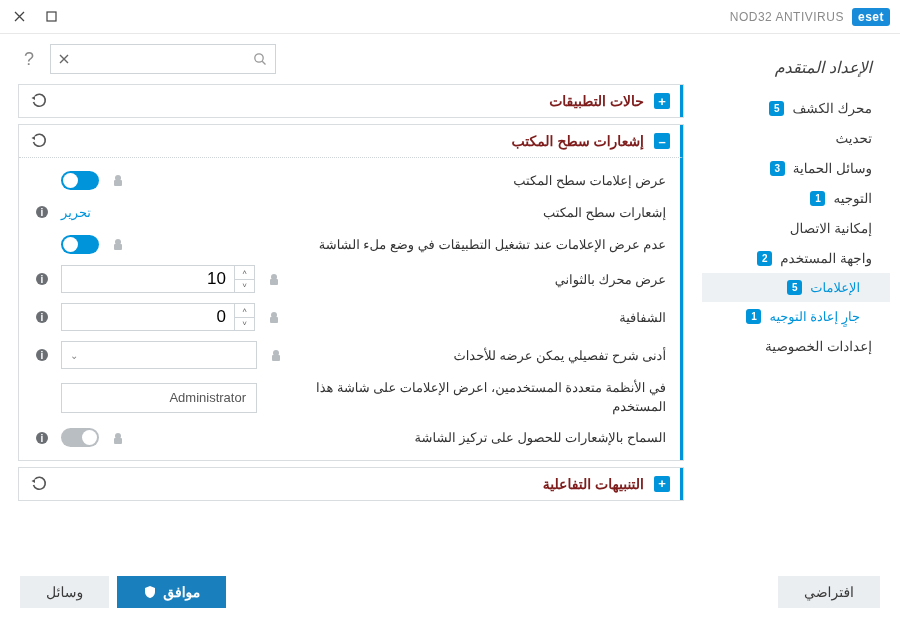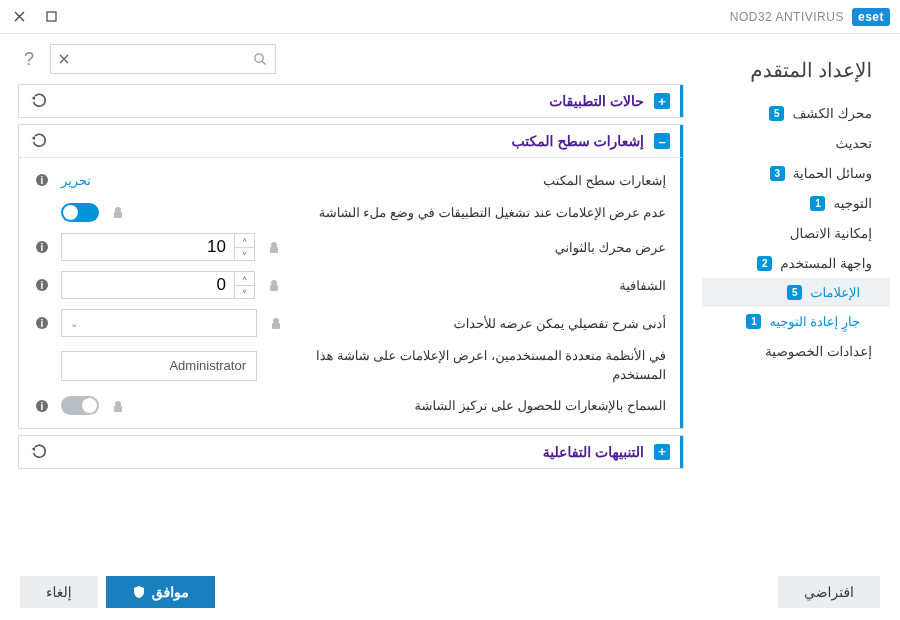--- a/index.html
+++ b/index.html
@@ -4,36 +4,36 @@
 <style>
 * { box-sizing: border-box; margin: 0; padding: 0; }
 body { font-family: "Segoe UI", Tahoma, Arial, sans-serif; font-size: 13px; color: #333; background: #fff; width: 900px; height: 620px; overflow: hidden; direction: rtl; }
 .titlebar { height: 34px; display: flex; align-items: center; justify-content: space-between; padding: 0 10px; border-bottom: 1px solid #e8e8e8; }
 .titlebar-right { display: flex; align-items: center; gap: 8px; color: #8a8a8a; font-size: 12px; letter-spacing: .5px; }
 .titlebar-right .brand { background: #188bd9; color:#fff; padding:2px 6px; border-radius:3px; font-size:12px; font-weight:bold; }
 .titlebar-left { display:flex; gap:14px; align-items:center; direction:ltr; }
 .win-btn { width:18px; height:18px; display:flex; align-items:center; justify-content:center; color:#444; }
 .main { display:flex; height: calc(100% - 34px - 56px); }
 .sidebar { width: 198px; padding: 14px 10px 0 0; }
-.page-title { font-size: 20px; color: #414141; padding: 10px 18px 16px 0; font-weight:400; }
+.page-title { font-size: 16px; color: #414141; padding: 10px 18px 16px 0; font-weight:400;font-style:italic; }
 .nav { list-style:none; }
 .nav li { padding: 7px 18px 7px 8px; font-size: 13.5px; color:#3a3a3a; display:flex; align-items:center; gap:8px; cursor:pointer; }
 .nav li.sub { padding-right: 30px; font-size:13px; }
 .nav li.active { background:#eef1f3; color:#0094da; }
 .nav li.link { color:#0094da; }
 .badge { background:#0094da; color:#fff; font-size:10px; min-width:15px; height:15px; border-radius:3px; display:inline-flex; align-items:center; justify-content:center; padding:0 3px; font-weight:bold; }
 .content { flex:1; padding: 10px 18px 0 18px; }
 .searchrow { display:flex; align-items:center; gap:10px; margin-bottom:10px; direction:ltr; }
 .help-icon { color:#888; font-size:18px; width:22px; text-align:center; }
 .searchbox { flex:0 0 226px; height:30px; border:1px solid #cfd4d8; display:flex; align-items:center; padding:0 8px; direction:ltr; background:#fff; }
 .searchbox .x { color:#666; font-size:14px; }
 .searchbox .mag { color:#999; margin-left:auto; }
 .panel { border:1px solid #d9dde0; margin-bottom:6px; }
 .panel-header { display:flex; align-items:center; padding:8px 10px; gap:10px; }
-.panel-header .title { flex:1; font-size:14px; font-weight:bold; color:#4c1d95; text-align:right; }
+.panel-header .title { flex:1; font-size:14px; font-weight:bold; color:#7f1d1d; text-align:right; }
 .panel.expanded > .panel-header { border-bottom:1px dotted #cfd4d8; }
 .exp-icon { width:16px; height:16px; background:#0094da; color:#fff; display:flex; align-items:center; justify-content:center; font-size:13px; font-weight:bold; border-radius:2px; }
 .undo { color:#555; width:18px; text-align:center; }
 .panel-body { padding: 6px 0; }
 .row { display:flex; align-items:center; padding:5px 14px; gap:12px; min-height:32px; }
 .row .label { flex:1; text-align:right; color:#333; font-size:13px; }
 .row .control { display:flex; align-items:flex-start; gap:6px; direction:ltr; }
 .row .label.multi { line-height:1.45; }
 .lock { color:#b7bcc1; font-size:13px; }
 .info { color:#6b6f73; font-size:13px; width:16px; text-align:center; }
@@ -160,20 +160,35 @@
         <span class="title">إشعارات سطح المكتب</span>
         <span class="undo">
           <svg width="16" height="16" viewBox="0 0 16 16">
               <path d="M4 3 A6 6 0 1 1 2.5 9" stroke="#555" stroke-width="1.6" fill="none"></path>
               <path d="M4 3 L4 7 L0.5 5" fill="#555"></path>
             </svg>
         </span>
       </div>
       <div class="panel-body accent-border">
 
+        <div class="row">
+          <span class="label">عرض إعلامات سطح المكتب</span>
+          <span class="lock">
+              <svg width="14" height="14" viewBox="0 0 14 14">
+                <circle cx="7" cy="5" r="3" fill="#b7bcc1"></circle>
+                <rect x="3" y="7" width="8" height="6" rx="1" fill="#b7bcc1"></rect>
+              </svg>
+            </span>
+          <div class="control">
+            <div class="toggle on">
+                <div class="knob"></div>
+              </div>
+          </div>
+          <span class="info" style="visibility:hidden">ⓘ</span>
+        </div>
 
         <div class="row">
           <span class="label">إشعارات سطح المكتب</span>
           <span class="lock" style="visibility:hidden">•</span>
           <div class="control">
             <span class="linktext">تحرير</span>
           </div>
           <span class="info">
               <svg width="14" height="14" viewBox="0 0 14 14">
                 <circle cx="7" cy="7" r="6" fill="#6b6f73"></circle>
@@ -325,15 +340,15 @@
       <span>افتراضي</span>
     </button>
   <div class="spacer"></div>
   <button class="btn btn-primary">
     <span>موافق</span>
     <svg width="14" height="14" viewBox="0 0 14 14">
         <path d="M7 1 L12 3 V7 C12 10 9.5 12.5 7 13 C4.5 12.5 2 10 2 7 V3 Z" fill="#fff"></path>
       </svg>
   </button>
   <button class="btn btn-default">
-      <span>إلغاء</span>
+      <span>وسائل</span>
     </button>
 </div>
 
 </body></html>

